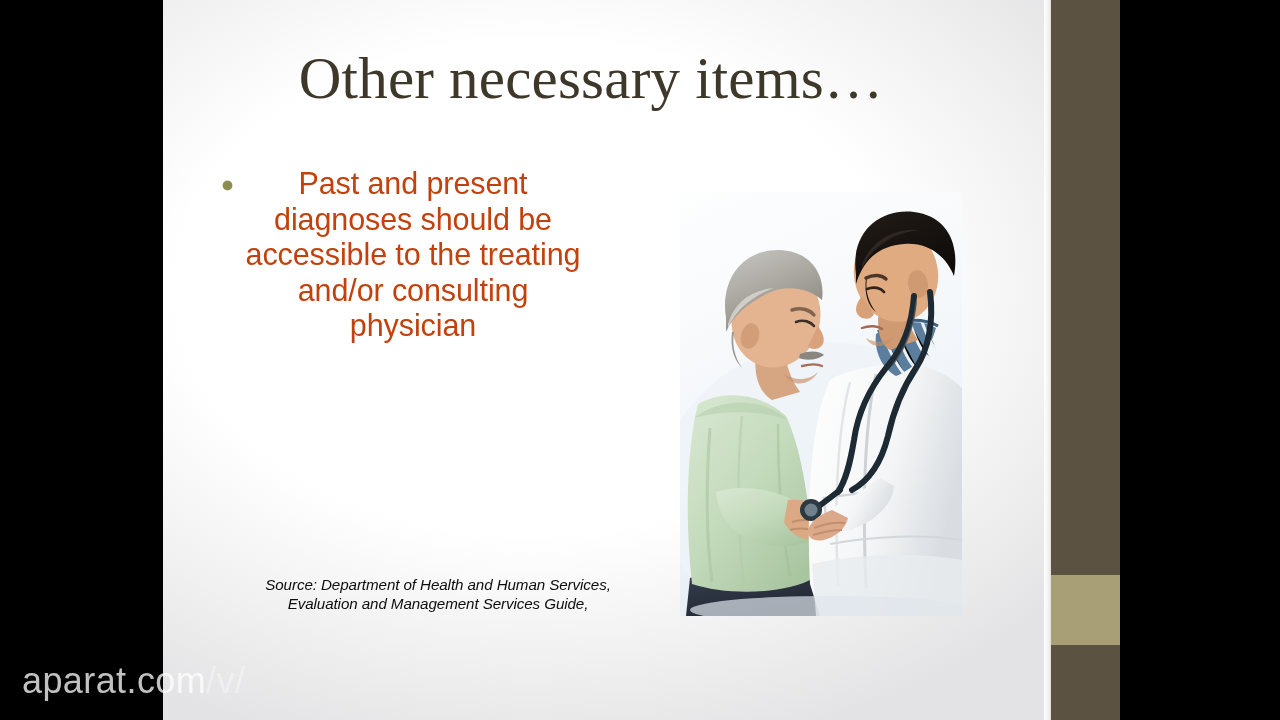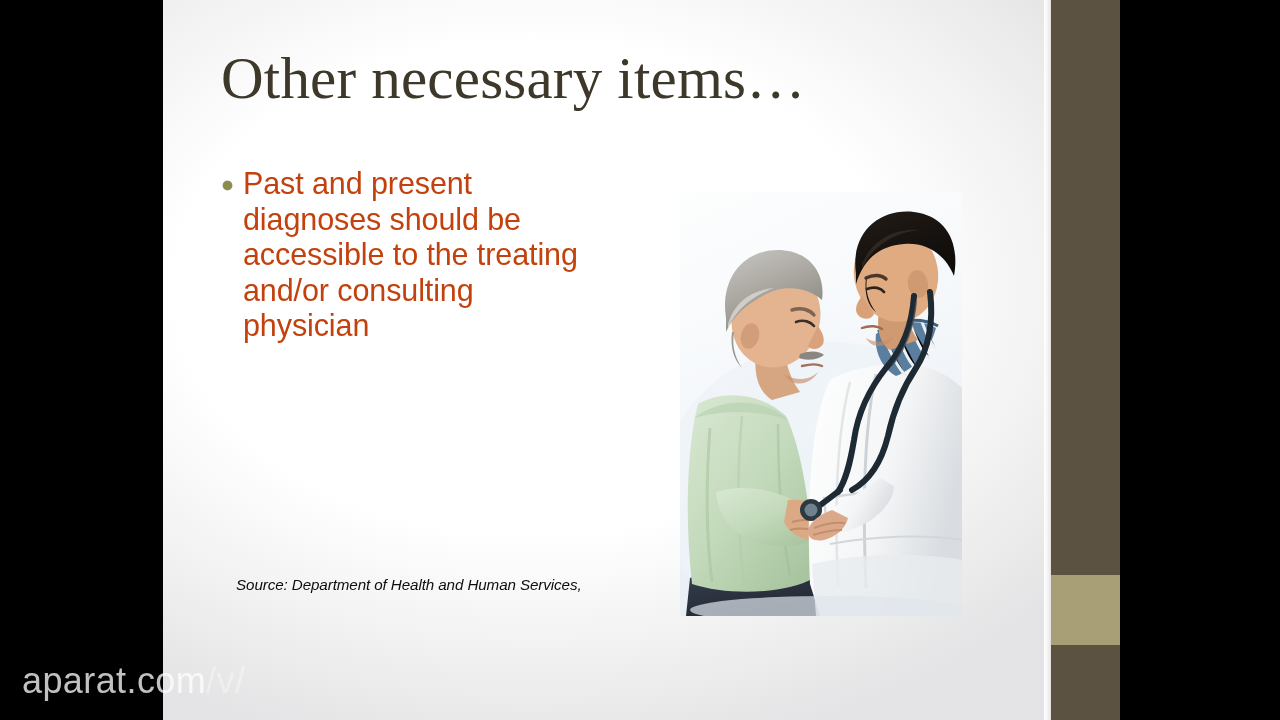--- a/index.html
+++ b/index.html
@@ -7,20 +7,21 @@
     width:1280px; height:720px;
     background:#000;
     overflow:hidden;
     font-family:"Liberation Sans", sans-serif;
   }
 
   #viewer {
     position:relative;
     width:1280px; height:720px;
     background:#000000;
+    text-align:center;
   }
 
   
   #slide {
     position:absolute;
     left:163px; top:0;
     width:882px; height:720px;
     background:#ffffff;
     overflow:hidden;
   }
@@ -73,21 +74,21 @@
     font-size:30.5px;
     line-height:35.5px;
     color:#c2410c;
     font-weight:400;
     letter-spacing:-0.1px;
   }
 
   
   #source-note {
     position:absolute;
-    left:73px; top:576px;
+    left:65px; top:576px;
     width:420px;
     font-family:"Liberation Sans", sans-serif;
     font-style:italic;
     font-size:15.2px;
     line-height:18.6px;
     color:#0d0d0d;
     letter-spacing:-0.1px;
   }
 
   
@@ -143,20 +144,21 @@
 
     <div id="body-list">
       <div class="bullet-row">
         <span class="bullet-dot"></span>
         <span class="bullet-text">Past and present diagnoses should be accessible to the treating and/or consulting physician</span>
       </div>
     </div>
 
     <div id="source-note">
       <div>Source: Department of Health and Human Services,</div>
+      <div>Evaluation and Management Services Guide,</div>
     </div>
 
     <div id="photo">
       <svg viewBox="0 0 282 424" preserveAspectRatio="none" aria-hidden="true">
         <defs>
           <linearGradient id="bgGrad" x1="0" y1="0" x2="0.3" y2="1">
             <stop offset="0%" stop-color="#fdfefe"></stop>
             <stop offset="55%" stop-color="#f4f7fa"></stop>
             <stop offset="100%" stop-color="#e6edf4"></stop>
           </linearGradient>

